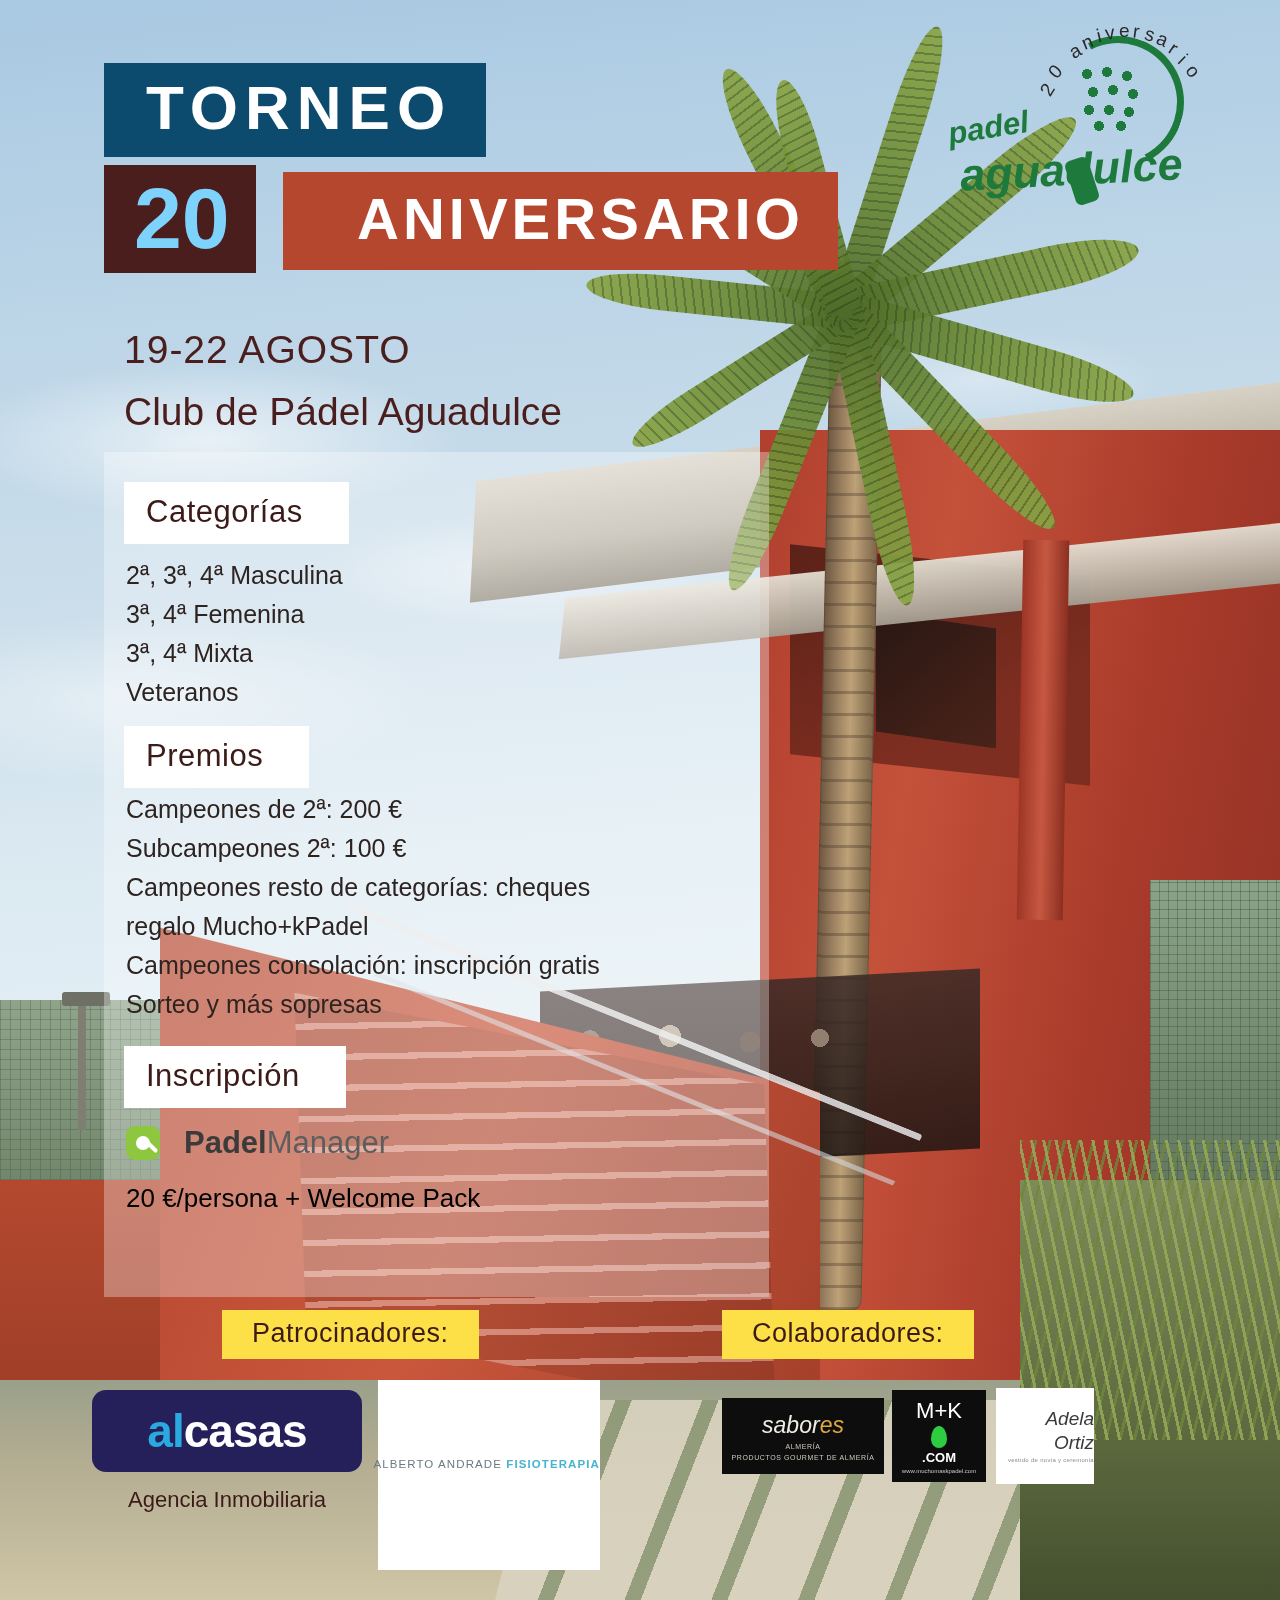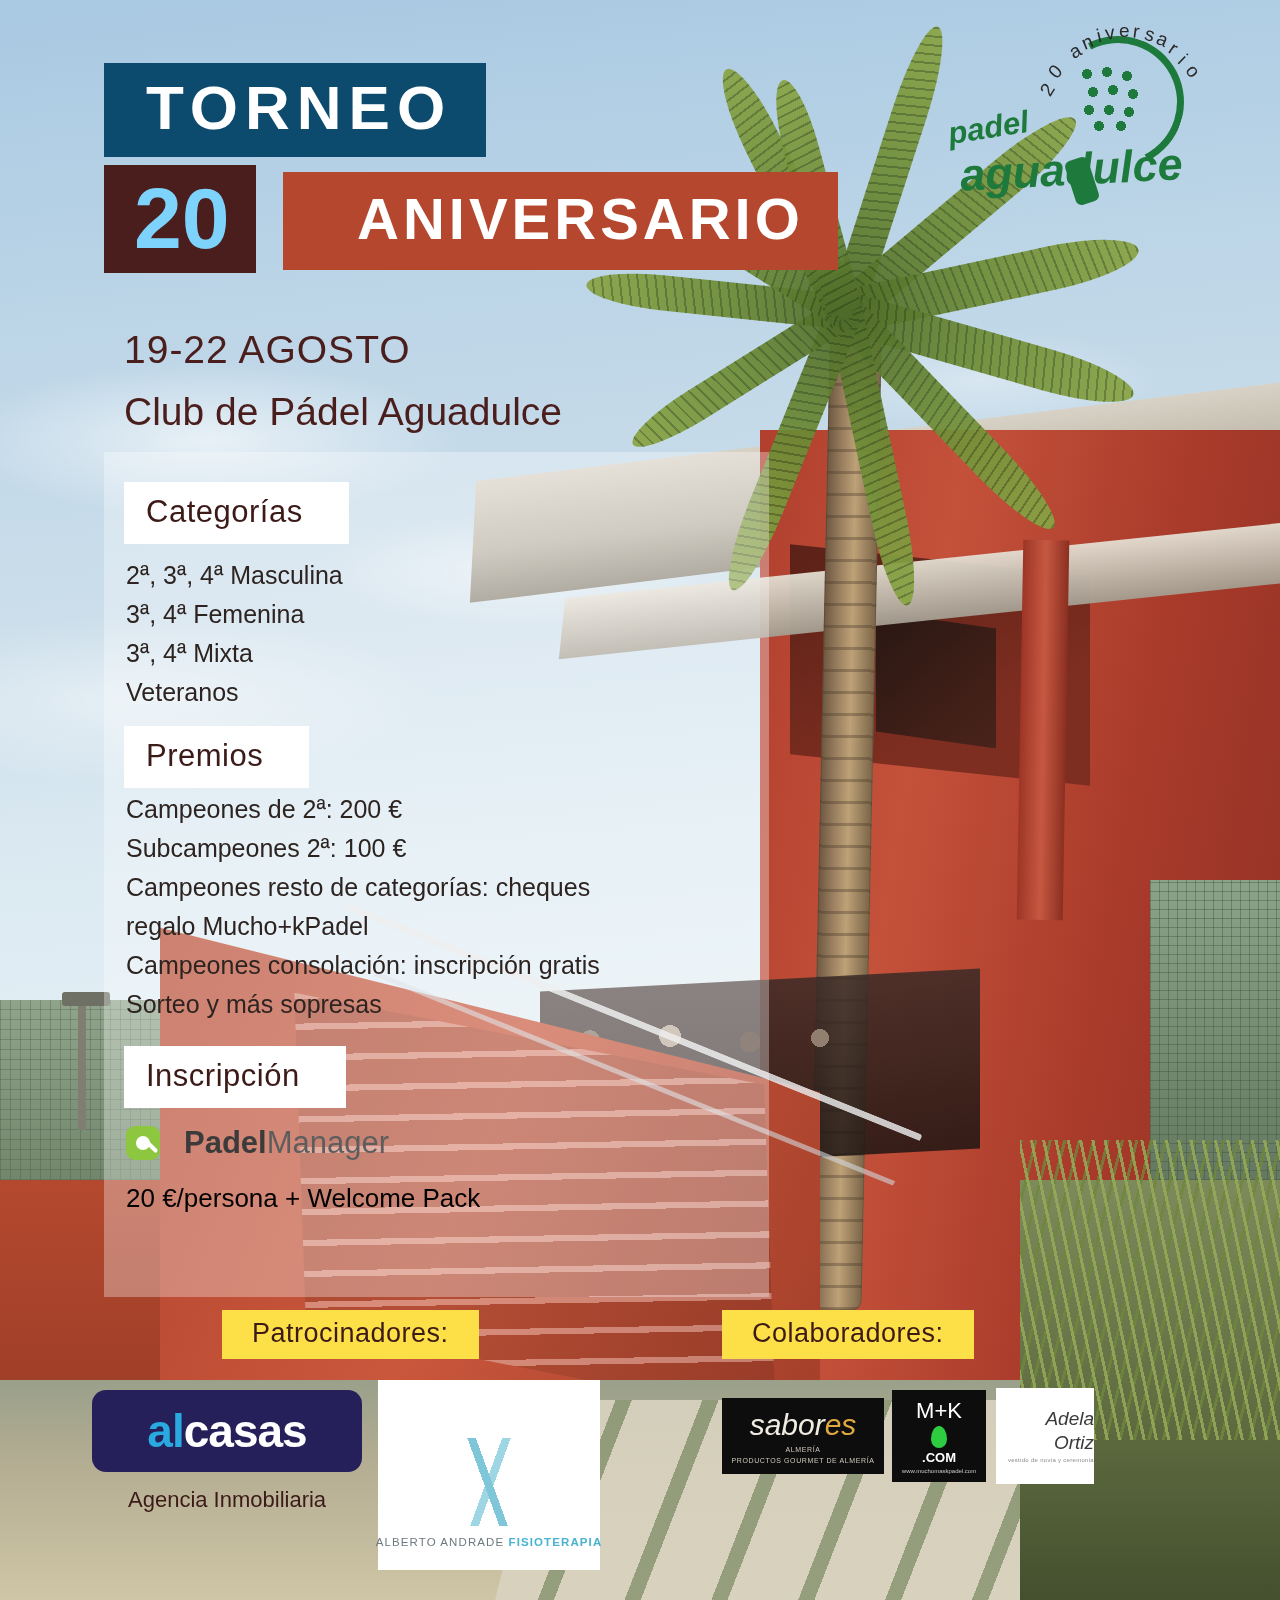--- a/index.html
+++ b/index.html
@@ -332,38 +332,38 @@
   }
   .alcasas .al { color: #2aa8e0; }
   .alcasas-sub {
     position: absolute; left: 128px; top: 1487px;
     color: #3b1a18; font-size: 22px;
   }
 
   .andrade {
     position: absolute; left: 378px; top: 1380px; width: 222px; height: 190px;
     background: #fff;
-    display: flex; flex-direction: column; align-items: center; justify-content: flex-end;
+    display: flex; flex-direction: row; align-items: center; justify-content: flex-end;
     padding-bottom: 22px;
   }
   .andrade-mark {
     width: 110px; height: 88px; margin-bottom: 10px;
     background:
       linear-gradient(70deg, transparent 46%, #7fc6d9 46%, #7fc6d9 52%, transparent 52%),
       linear-gradient(-70deg, transparent 46%, #9ed6e4 46%, #9ed6e4 52%, transparent 52%);
   }
   .andrade-txt { font-size: 11.5px; letter-spacing: 1.1px; color: #6c7a80; white-space: nowrap; }
   .andrade-txt b { color: #49b3cf; }
 
   .sabores {
     position: absolute; left: 722px; top: 1398px; width: 162px; height: 76px;
     background: #0d0d0d; display: flex; flex-direction: column;
     align-items: center; justify-content: center; gap: 4px;
   }
-  .sabores-main { color: #f0ece4; font-size: 30px; font-style: italic; }
+  .sabores-main { color: #f0ece4; font-size: 23px; font-style: italic; }
   .sabores-main em { color: #e0a93f; font-style: italic; }
   .sabores-sub { color: #cfc9bd; font-size: 7px; letter-spacing: .6px; }
 
   .mkcom {
     position: absolute; left: 892px; top: 1390px; width: 94px; height: 92px;
     background: #0d0d0d; display: flex; flex-direction: column;
     align-items: center; justify-content: center;
   }
   .mkcom-t { color: #fff; font-size: 22px; font-weight: 400; }
   .mkcom-pin { width: 16px; height: 22px; background: #2ecc40; border-radius: 50% 50% 50% 50%/60% 60% 40% 40%; margin: 2px 0; }

